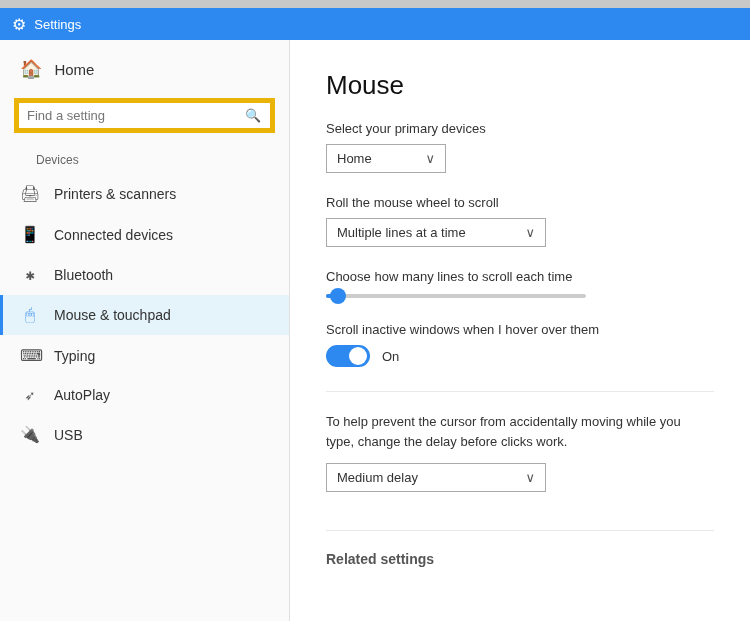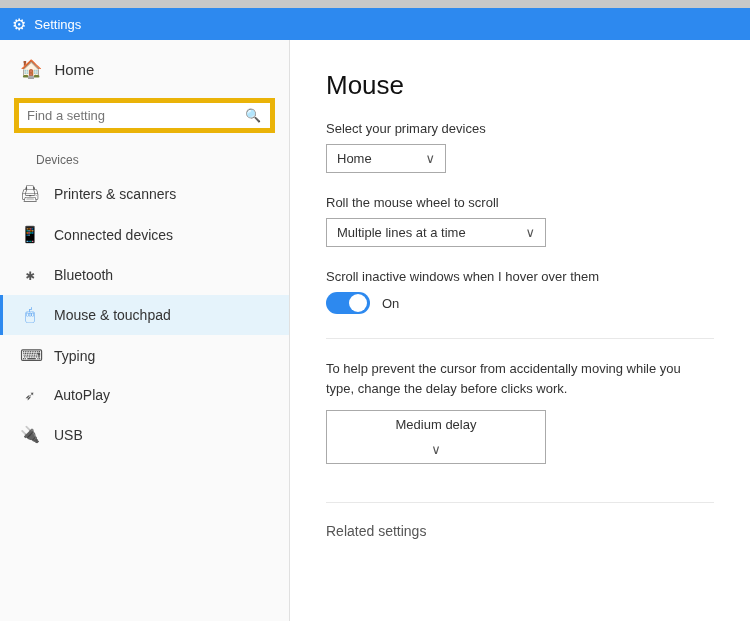--- a/index.html
+++ b/index.html
@@ -181,21 +181,21 @@
       right: 3px;
       transition: right 0.2s;
     }
     .toggle-label { font-size: 13px; color: #333; }
 
     .divider { height: 1px; background: #e8e8e8; margin: 10px 0 20px 0; }
 
     .related-settings-title {
       font-size: 14px;
       color: #555;
-      font-weight: 400;
+      font-weight: 700;
       margin-bottom: 14px;
     }
 
     .touchpad-desc {
       font-size: 13px;
       color: #333;
       line-height: 1.5;
       margin-bottom: 12px;
       max-width: 380px;
     }
@@ -282,37 +282,44 @@
     </div>
 
     
     <div class="setting-label">Roll the mouse wheel to scroll</div>
     <div class="dropdown-select dropdown-wide" style="margin-bottom:22px;text-align:right;">
       <span>Multiple lines at a time</span>
       <span class="dropdown-arrow">∨</span>
     </div>
 
     
+    <div class="slider-container">
+      <div class="setting-label">Choose how many lines to scroll each time</div>
+      <div class="slider-track">
+        <div class="slider-fill"></div>
+        <div class="slider-thumb"></div>
+      </div>
+    </div>
 
     
     <div class="setting-label">Scroll inactive windows when I hover over them</div>
     <div class="toggle-row">
       <div class="toggle-switch">
         <div class="toggle-knob"></div>
       </div>
       <span class="toggle-label">On</span>
     </div>
 
     <div class="divider"></div>
 
     
 
     <div class="touchpad-desc">To help prevent the cursor from accidentally moving while you type, change the delay before clicks work.</div>
 
-    <div class="dropdown-select dropdown-wide" style="margin-bottom:28px;flex-direction:column;">
+    <div class="dropdown-select dropdown-wide" style="margin-bottom:28px;">
       <span>Medium delay</span>
       <span class="dropdown-arrow">∨</span>
     </div>
 
     <div class="divider"></div>
 
     
     <div class="related-settings-title">Related settings</div>
     
 

